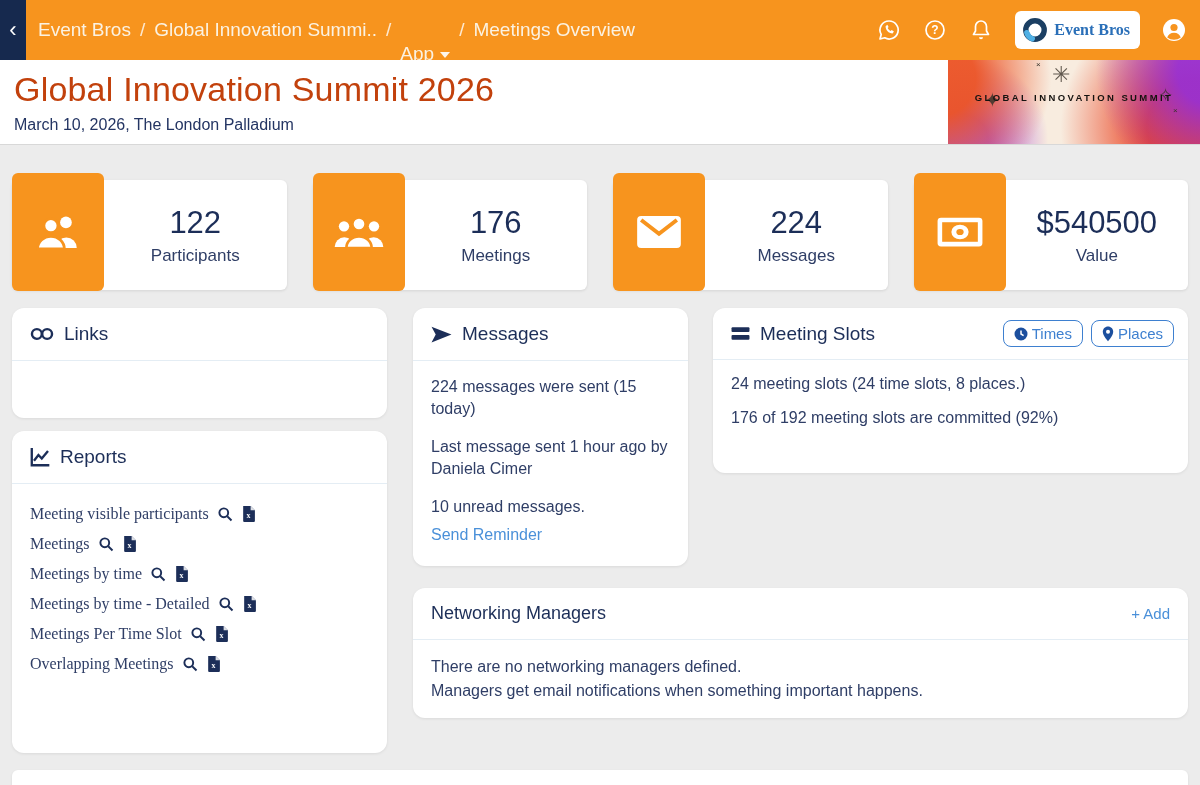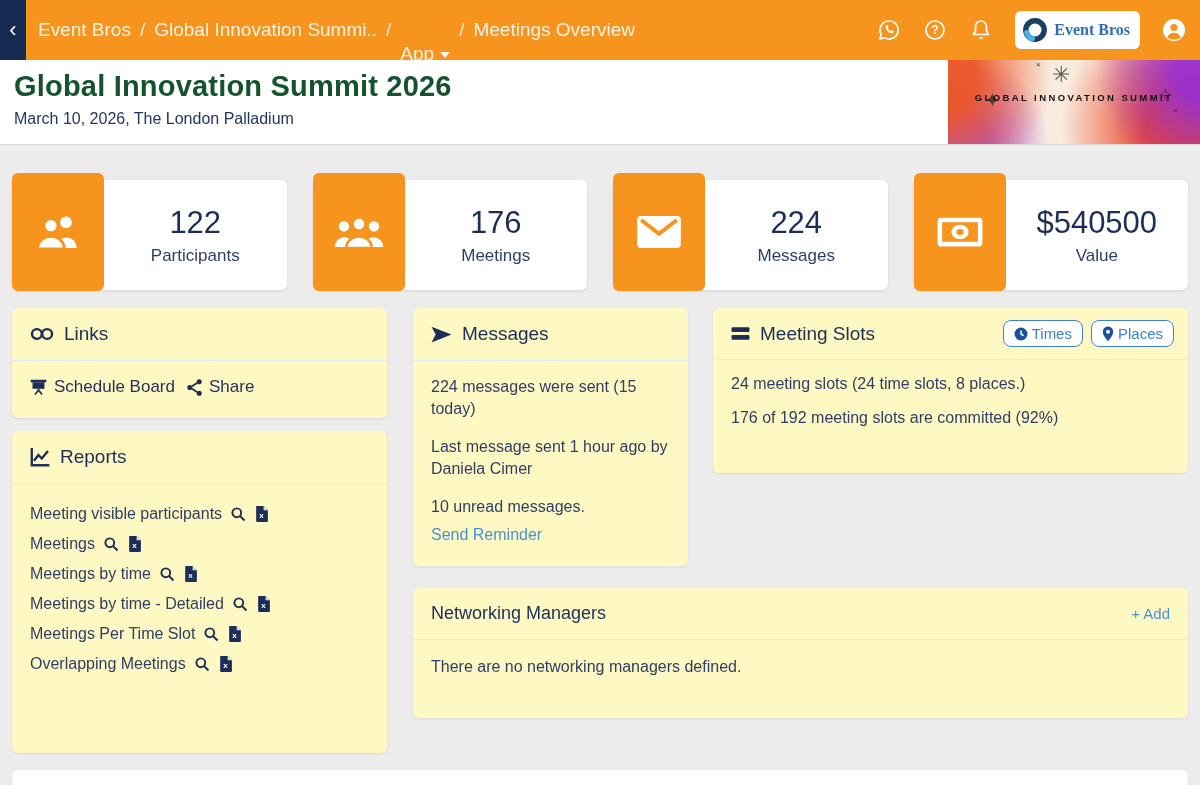--- a/index.html
+++ b/index.html
@@ -43,21 +43,21 @@
   }
   .logo-text {
     font-family: "Liberation Serif", serif; font-weight: bold;
     color: #2A6FB8; font-size: 16px; white-space: nowrap;
   }
   
   .page-header {
     height: 85px; background: #fff; position: relative;
     border-bottom: 1px solid #d8d8d8; padding: 10px 0 0 14px;
   }
-  .page-title { font-size: 29px; font-weight: bold; color: #14532d; letter-spacing: .2px; }
+  .page-title { font-size: 34px; font-weight: normal; color: #c2410c; letter-spacing: .2px; }
   .page-subtitle { font-size: 16px; color: #243563; margin-top: 7px; }
   .banner {
     position: absolute; right: 0; top: 0; width: 252px; height: 84px; overflow: hidden;
     background:
       radial-gradient(circle at -4% 22%, rgba(236,84,37,.95) 0 14%, transparent 42%),
       radial-gradient(circle at 6% 95%, rgba(163,74,214,.9) 0 10%, transparent 34%),
       radial-gradient(circle at 104% 14%, rgba(148,47,219,.9) 0 12%, transparent 42%),
       radial-gradient(circle at 97% 80%, rgba(233,62,28,.95) 0 18%, transparent 52%),
       #F8ECDF;
   }
@@ -97,39 +97,40 @@
   .stat-value { font-size: 31px; color: #1C2E58; }
   .stat-label { font-size: 17px; color: #2f3e66; margin-top: 5px; }
   
   .main { padding: 18px 12px 0; display: flex; gap: 26px; }
   .col-left { width: 375px; flex: none; display: flex; flex-direction: column; gap: 13px; }
   .col-right {
     flex: 1; display: grid; grid-template-columns: 275px 1fr;
     gap: 22px 25px; align-content: start;
   }
   .card {
-    background: #fef9c3; border-radius: 6px;
+    background: #ffffff; border-radius: 12px;
     box-shadow: 0 1px 3px rgba(0,0,0,.08);
   }
   .card-header {
     padding: 15px 18px; display: flex; align-items: center; gap: 10px;
     font-size: 19px; color: #1C2E58; border-bottom: 1px solid #E4EDF4;
   }
   .card-body { padding: 15px 18px; font-size: 16px; color: #2f3e66; }
   .hdr-icon { flex: none; display: block; }
   
   .links-card { height: 110px; }
   .links-row { display: flex; align-items: center; gap: 8px; font-size: 17px; padding-top: 16px; }
   .link-item { display: flex; align-items: center; gap: 7px; cursor: pointer; color: #22325C; }
   .link-item + .link-item { margin-left: 4px; }
   
   .reports-card { height: 322px; }
   .report-row {
     display: flex; align-items: center; gap: 9px; height: 30px; cursor: pointer;
     color: #2f3e66;
+    font-family: Liberation Serif, serif;
   }
   .more-reports { margin-top: 26px; cursor: pointer; }
   .mini-icon { display: block; cursor: pointer; flex: none; }
   
   .messages-card { height: 258px; }
   .messages-card p { margin: 0 0 15px; line-height: 1.4; }
   .send-reminder { color: #4A90D9; cursor: pointer; }
   
   .slots-card { height: 165px; }
   .slots-card .card-header { padding: 12px 14px 12px 18px; }
@@ -276,39 +277,20 @@
   <div class="col-left">
 
     <div class="card links-card">
       <div class="card-header">
         <svg class="hdr-icon" width="24" height="14" viewBox="0 0 22 12">
           <circle cx="6.3" cy="6" r="4.5" fill="none" stroke="#1C2E58" stroke-width="2.2"></circle>
           <circle cx="15.7" cy="6" r="4.5" fill="none" stroke="#1C2E58" stroke-width="2.2"></circle>
         </svg>
         <span>Links</span>
       </div>
-      <div class="links-row" style="padding-left:18px;">
-        <span class="link-item">
-          <svg width="17" height="17" viewBox="0 0 16 16">
-            <rect x="0.5" y="0.6" width="15" height="2.6" rx="1" fill="#1C2E58"></rect>
-            <rect x="2.4" y="3.2" width="11.2" height="6" fill="#1C2E58"></rect>
-            <path d="M8 9.2v2.4M8 10.4 4.7 14.6M8 10.4l3.3 4.2" fill="none" stroke="#1C2E58" stroke-width="1.6"></path>
-          </svg>
-          <span>Schedule Board</span>
-        </span>
-        <span class="link-item">
-          <svg width="15" height="17" viewBox="0 0 14 16">
-            <circle cx="11.4" cy="2.6" r="2.4" fill="#1C2E58"></circle>
-            <circle cx="2.6" cy="8" r="2.4" fill="#1C2E58"></circle>
-            <circle cx="11.4" cy="13.4" r="2.4" fill="#1C2E58"></circle>
-            <path d="M4.7 6.9 9.3 3.7M4.7 9.1l4.6 3.2" stroke="#1C2E58" stroke-width="1.8"></path>
-          </svg>
-          <span>Share</span>
-        </span>
-      </div>
     </div>
 
     <div class="card reports-card">
       <div class="card-header">
         <svg class="hdr-icon" width="20" height="20" viewBox="0 0 18 18">
           <path d="M1.6 0.8v15.6H17.4" fill="none" stroke="#1C2E58" stroke-width="2.1"></path>
           <path d="M3.6 12.4 7.6 7.2l3 3.1 5.6-6.8" fill="none" stroke="#1C2E58" stroke-width="2.1"></path>
         </svg>
         <span>Reports</span>
       </div>
@@ -436,18 +418,19 @@
       </div>
     </div>
 
     <div class="card managers-card">
       <div class="card-header">
         <span>Networking Managers</span>
         <span class="add-link">+ Add</span>
       </div>
       <div class="card-body">
         <p>There are no networking managers defined.</p>
+        <p>Managers get email notifications when something important happens.</p>
       </div>
     </div>
   </div>
 </div>
 
 <div class="bottom-strip"></div>
 
 </body></html>

